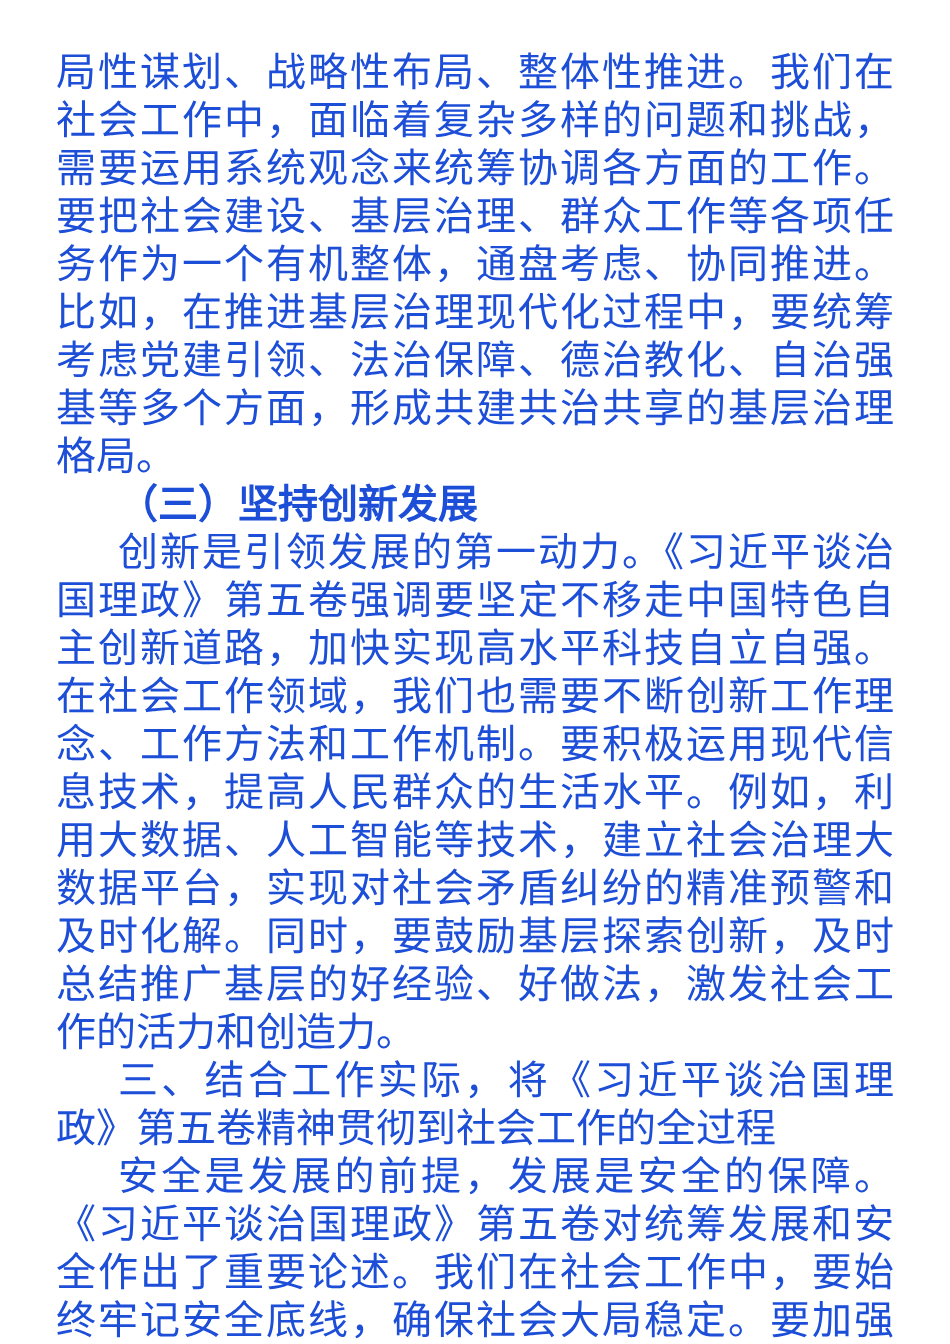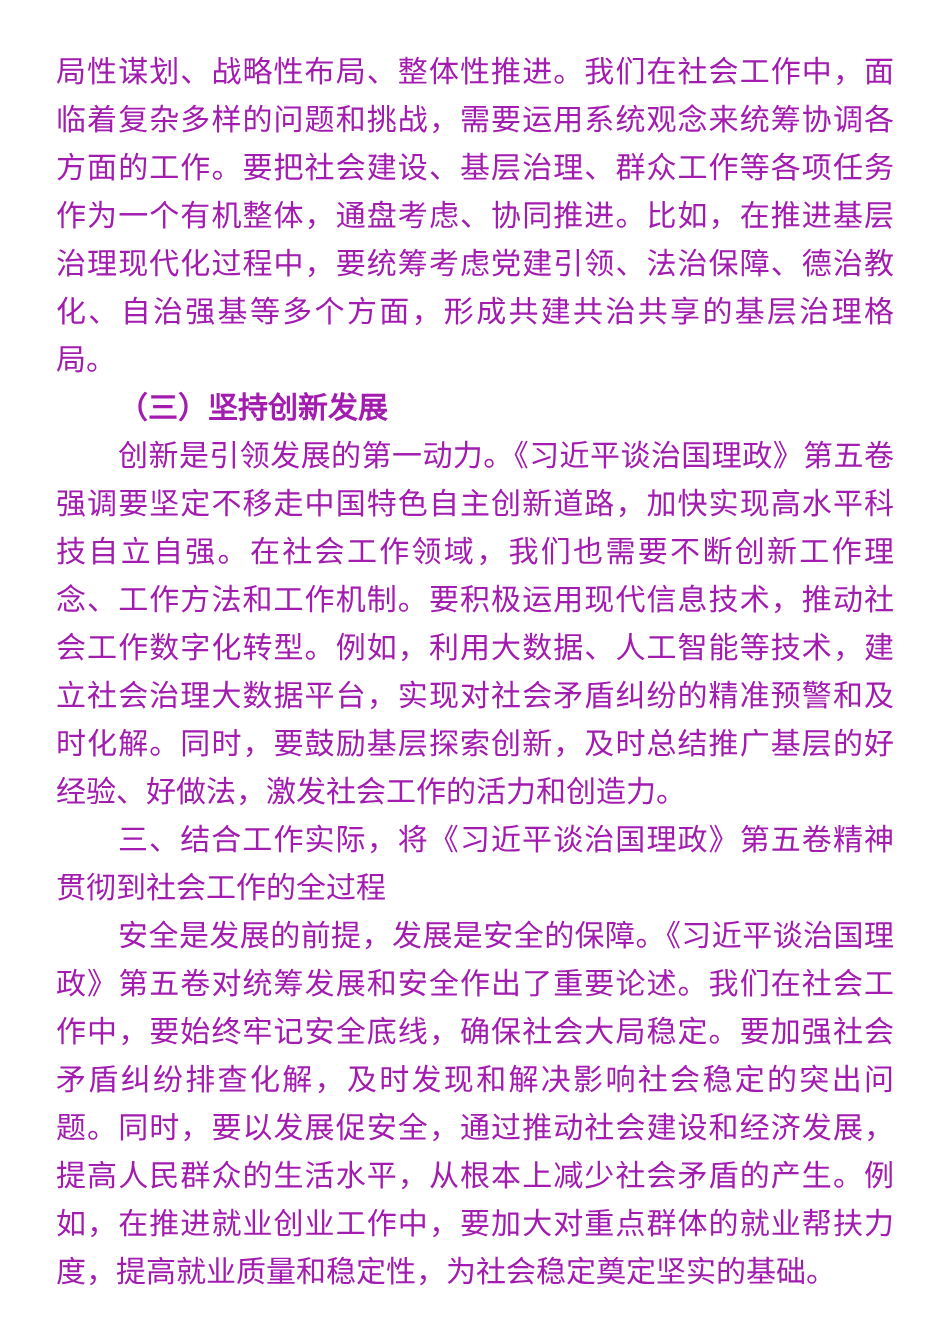--- a/index.html
+++ b/index.html
@@ -23,22 +23,22 @@
     position: absolute;
     left: 56px;
     top: 48px;
     width: 838px;
   }
 
   .doc-line,
   .doc-para,
   .doc-heading {
     font-family: "Liberation Sans", "DejaVu Sans", sans-serif;
-    color: #a21caf;
-    font-size: 30px;
+    color: #1d4ed8;
+    font-size: 40px;
     line-height: 48px;
     letter-spacing: 0px;
     margin: 0;
     padding: 0;
     text-align: justify;
     text-justify: inter-character;
     word-break: break-all;
     -webkit-font-smoothing: antialiased;
   }
 
@@ -71,21 +71,21 @@
 </head>
 <body>
 
 <div class="page">
   <div class="content">
 
     <p class="doc-para no-indent">局性谋划、战略性布局、整体性推进。我们在社会工作中，面临着复杂多样的问题和挑战，需要运用系统观念来统筹协调各方面的工作。要把社会建设、基层治理、群众工作等各项任务作为一个有机整体，通盘考虑、协同推进。比如，在推进基层治理现代化过程中，要统筹考虑党建引领、法治保障、德治教化、自治强基等多个方面，形成共建共治共享的基层治理格局。</p>
 
     <p class="doc-heading">（三）坚持创新发展</p>
 
-    <p class="doc-para">创新是引领发展的第一动力。《习近平谈治国理政》第五卷强调要坚定不移走中国特色自主创新道路，加快实现高水平科技自立自强。在社会工作领域，我们也需要不断创新工作理念、工作方法和工作机制。要积极运用现代信息技术，推动社会工作数字化转型。例如，利用大数据、人工智能等技术，建立社会治理大数据平台，实现对社会矛盾纠纷的精准预警和及时化解。同时，要鼓励基层探索创新，及时总结推广基层的好经验、好做法，激发社会工作的活力和创造力。</p>
+    <p class="doc-para">创新是引领发展的第一动力。《习近平谈治国理政》第五卷强调要坚定不移走中国特色自主创新道路，加快实现高水平科技自立自强。在社会工作领域，我们也需要不断创新工作理念、工作方法和工作机制。要积极运用现代信息技术，提高人民群众的生活水平。例如，利用大数据、人工智能等技术，建立社会治理大数据平台，实现对社会矛盾纠纷的精准预警和及时化解。同时，要鼓励基层探索创新，及时总结推广基层的好经验、好做法，激发社会工作的活力和创造力。</p>
 
 
     <p class="doc-para section-lead">三、结合工作实际，将《习近平谈治国理政》第五卷精神贯彻到社会工作的全过程</p>
 
     <p class="doc-para">安全是发展的前提，发展是安全的保障。《习近平谈治国理政》第五卷对统筹发展和安全作出了重要论述。我们在社会工作中，要始终牢记安全底线，确保社会大局稳定。要加强社会矛盾纠纷排查化解，及时发现和解决影响社会稳定的突出问题。同时，要以发展促安全，通过推动社会建设和经济发展，提高人民群众的生活水平，从根本上减少社会矛盾的产生。例如，在推进就业创业工作中，要加大对重点群体的就业帮扶力度，提高就业质量和稳定性，为社会稳定奠定坚实的基础。</p>
 
   </div>
 </div>
 
 </body></html>

